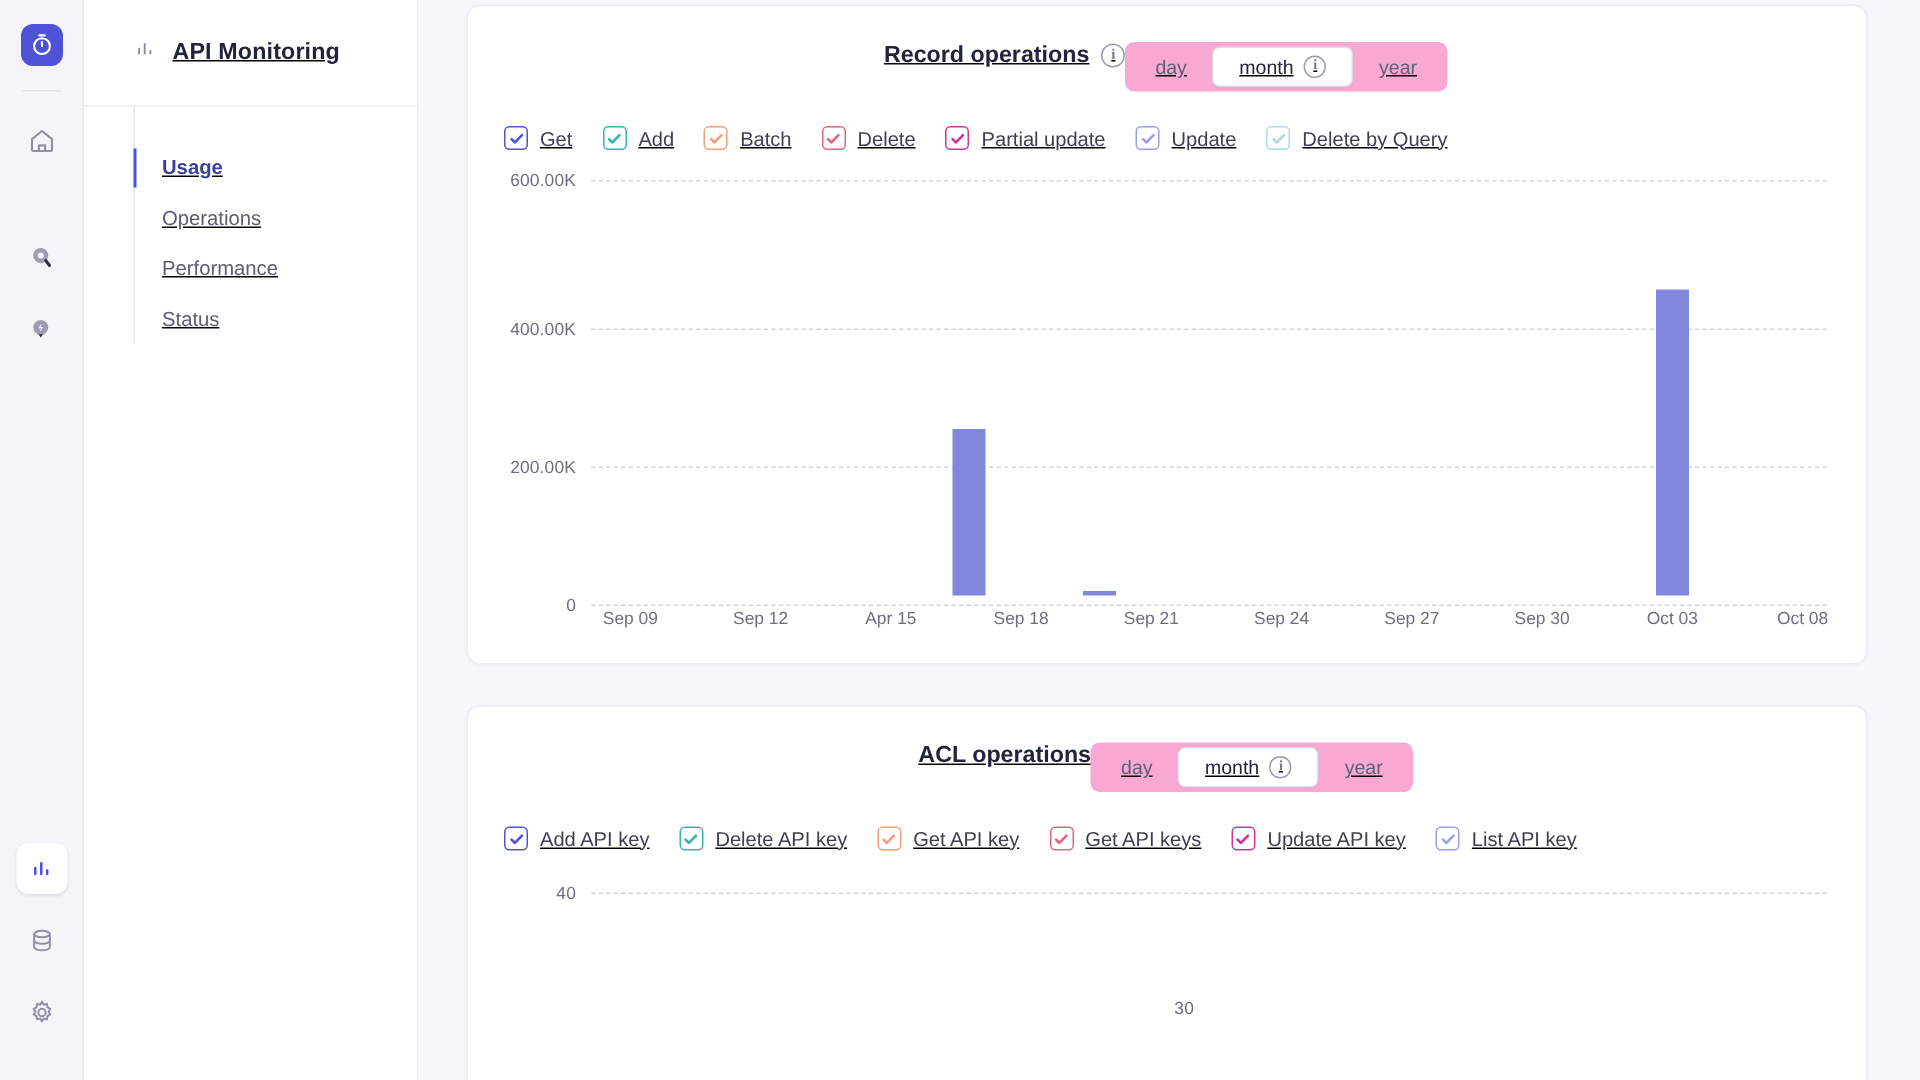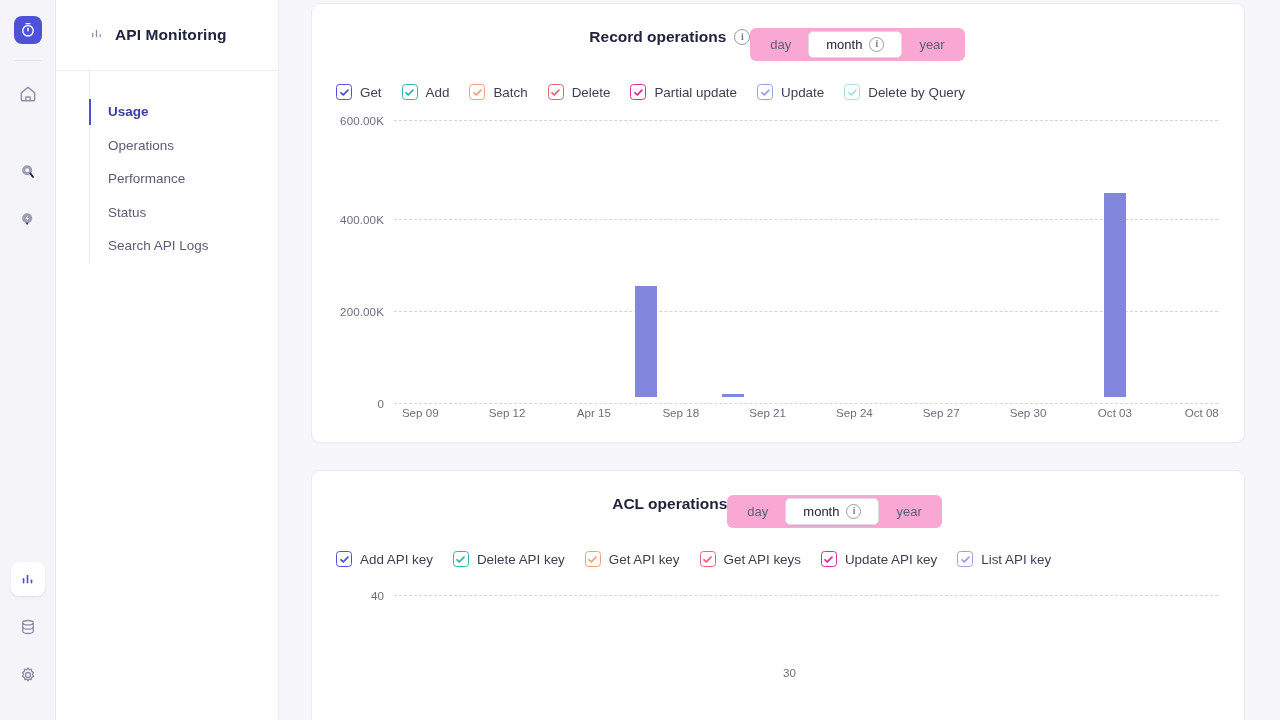--- a/index.html
+++ b/index.html
@@ -2,21 +2,21 @@
 <html><head>
 <meta charset="utf-8">
 <style>
   * { box-sizing: border-box; margin: 0; padding: 0; }
   html, body {
     width: 1280px; height: 720px;
     font-family: "Liberation Sans", sans-serif;
     background: #f7f7fb;
     overflow: hidden;
   }
-  .app { display: flex; width: 1277px; height: 720px; }
+  .app { display: flex; width: 1277px; height: 720px; text-decoration: underline; }
 
   
   .rail {
     width: 56px; flex: 0 0 56px;
     background: #f4f4f9;
     border-right: 1px solid #e8e8ef;
     display: flex; flex-direction: column; align-items: center;
     padding-top: 16px; padding-bottom: 14px;
   }
   .rail-logo {
@@ -196,21 +196,20 @@
             <path d="M18 17 V14"></path>
         </svg>
       </span>
       <span class="sidebar-title">API Monitoring</span>
     </div>
     <div class="nav">
       <div class="nav-item active">Usage</div>
       <div class="nav-item">Operations</div>
       <div class="nav-item">Performance</div>
       <div class="nav-item">Status</div>
-      <div class="nav-item">Search API Logs</div>
     </div>
   </div>
 
   <div class="main">
 
     <div class="card first">
       <div class="card-head">
         <div class="card-title-row">
           <span class="card-title">Record operations</span>
           <span class="info-icon">i</span>

